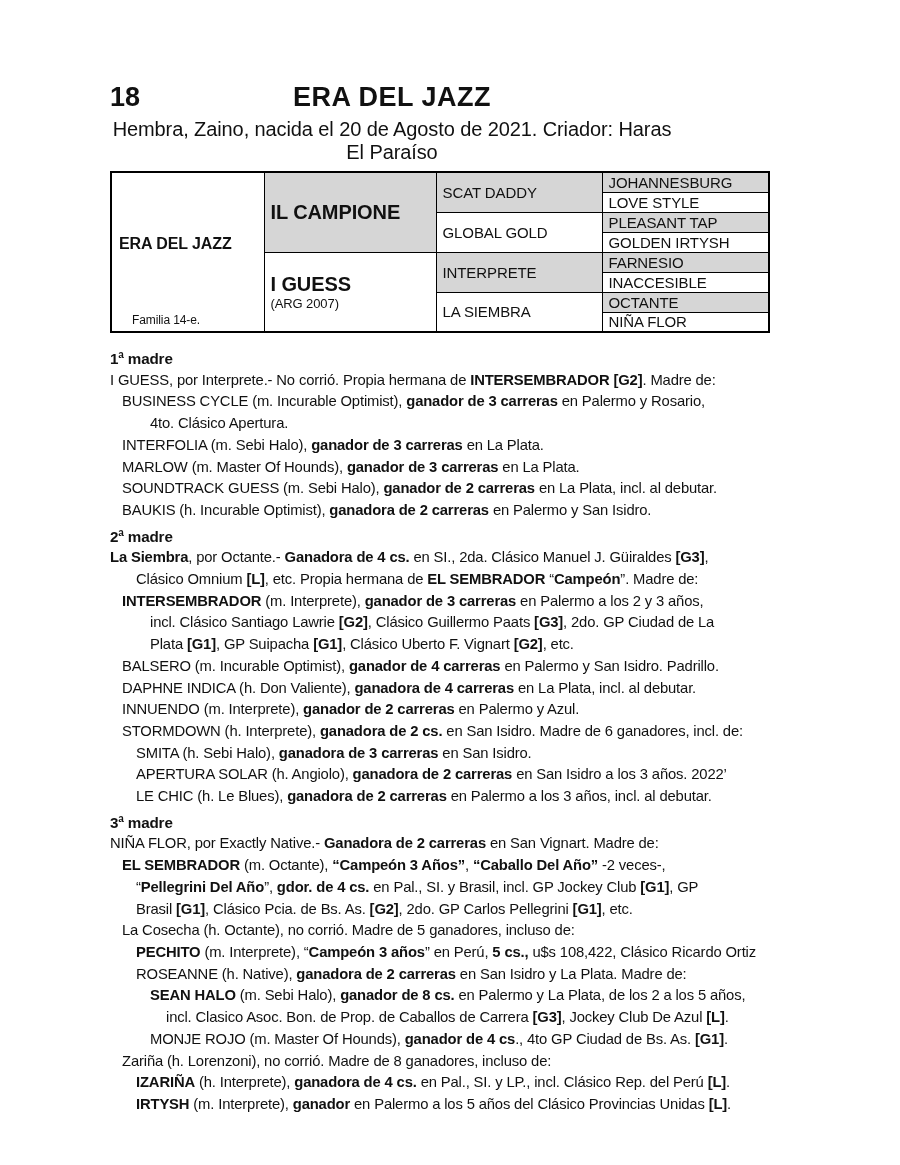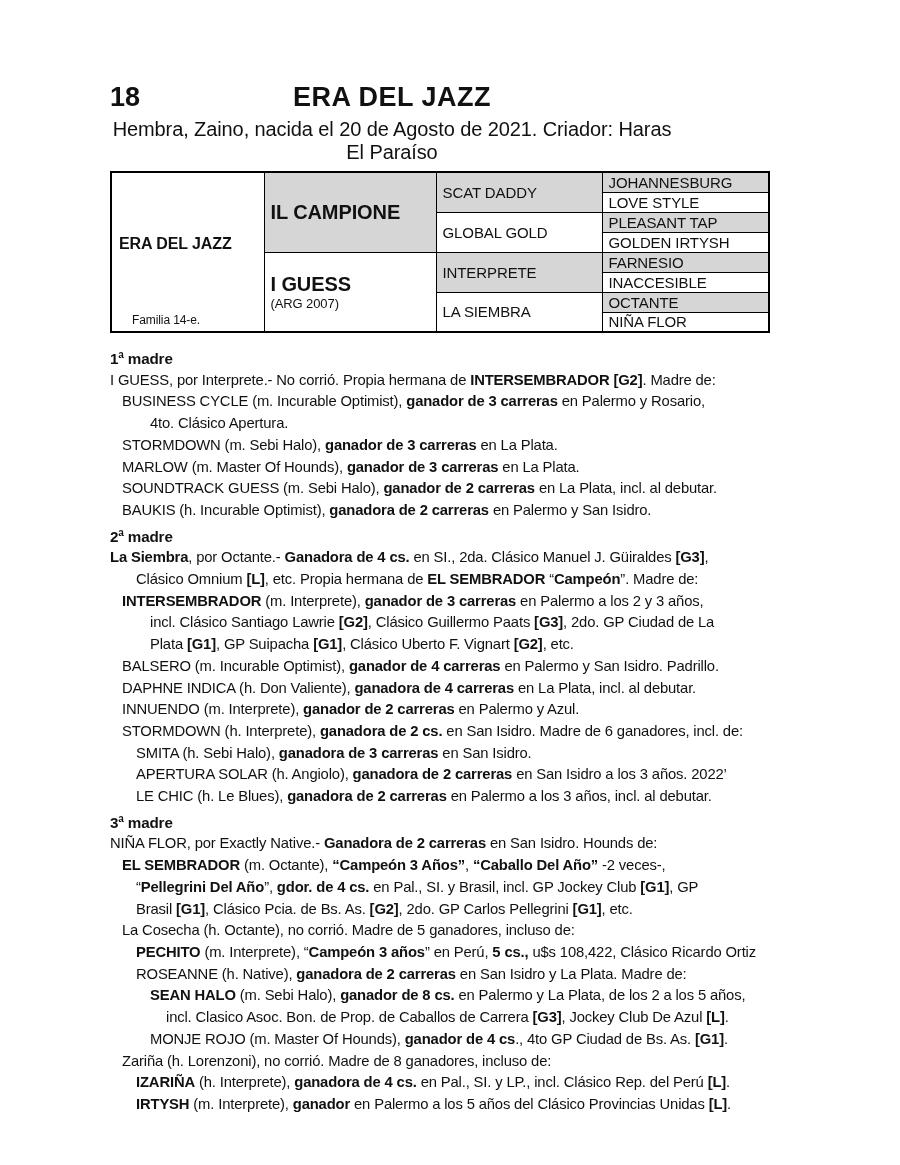--- a/index.html
+++ b/index.html
@@ -116,39 +116,39 @@
       <td class="ggp">NIÑA FLOR</td>
     </tr>
   </tbody>
     </table>
 
   <div class="body-text" id="sections">
       <div class="sec-heading">1ª madre</div>
       <div class="line indent-0"><span>I GUESS, por Interprete.- No corrió. Propia hermana de </span><span class="b">INTERSEMBRADOR [G2]</span><span>. Madre de:</span></div>
       <div class="line indent-1"><span>BUSINESS CYCLE (m. Incurable Optimist), </span><span class="b">ganador de 3 carreras</span><span> en Palermo y Rosario,</span></div>
       <div class="line indent-3"><span>4to. Clásico Apertura.</span></div>
-      <div class="line indent-1"><span>STORMDOWN (m. Sebi Halo), </span><span class="b">ganador de 3 carreras</span><span> en La Plata.</span></div>
+      <div class="line indent-1"><span>INTERFOLIA (m. Sebi Halo), </span><span class="b">ganador de 3 carreras</span><span> en La Plata.</span></div>
       <div class="line indent-1"><span>MARLOW (m. Master Of Hounds), </span><span class="b">ganador de 3 carreras</span><span> en La Plata.</span></div>
       <div class="line indent-1"><span>SOUNDTRACK GUESS (m. Sebi Halo), </span><span class="b">ganador de 2 carreras</span><span> en La Plata, incl. al debutar.</span></div>
       <div class="line indent-1"><span>BAUKIS (h. Incurable Optimist), </span><span class="b">ganadora de 2 carreras</span><span> en Palermo y San Isidro.</span></div>
       <div class="sec-heading">2ª madre</div>
       <div class="line indent-0"><span class="b">La Siembra</span><span>, por Octante.- </span><span class="b">Ganadora de 4 cs.</span><span> en SI., 2da. Clásico Manuel J. Güiraldes </span><span class="b">[G3]</span><span>,</span></div>
       <div class="line indent-2"><span>Clásico Omnium </span><span class="b">[L]</span><span>, etc. Propia hermana de </span><span class="b">EL SEMBRADOR</span><span> “</span><span class="b">Campeón</span><span>”. Madre de:</span></div>
       <div class="line indent-1"><span class="b">INTERSEMBRADOR</span><span> (m. Interprete), </span><span class="b">ganador de 3 carreras</span><span> en Palermo a los 2 y 3 años,</span></div>
       <div class="line indent-3"><span>incl. Clásico Santiago Lawrie </span><span class="b">[G2]</span><span>, Clásico Guillermo Paats </span><span class="b">[G3]</span><span>, 2do. GP Ciudad de La</span></div>
       <div class="line indent-3"><span>Plata </span><span class="b">[G1]</span><span>, GP Suipacha </span><span class="b">[G1]</span><span>, Clásico Uberto F. Vignart </span><span class="b">[G2]</span><span>, etc.</span></div>
       <div class="line indent-1"><span>BALSERO (m. Incurable Optimist), </span><span class="b">ganador de 4 carreras</span><span> en Palermo y San Isidro. Padrillo.</span></div>
       <div class="line indent-1"><span>DAPHNE INDICA (h. Don Valiente), </span><span class="b">ganadora de 4 carreras</span><span> en La Plata, incl. al debutar.</span></div>
       <div class="line indent-1"><span>INNUENDO (m. Interprete), </span><span class="b">ganador de 2 carreras</span><span> en Palermo y Azul.</span></div>
       <div class="line indent-1"><span>STORMDOWN (h. Interprete), </span><span class="b">ganadora de 2 cs.</span><span> en San Isidro. Madre de 6 ganadores, incl. de:</span></div>
       <div class="line indent-2"><span>SMITA (h. Sebi Halo), </span><span class="b">ganadora de 3 carreras</span><span> en San Isidro.</span></div>
       <div class="line indent-2"><span>APERTURA SOLAR (h. Angiolo), </span><span class="b">ganadora de 2 carreras</span><span> en San Isidro a los 3 años. 2022’</span></div>
       <div class="line indent-2"><span>LE CHIC (h. Le Blues), </span><span class="b">ganadora de 2 carreras</span><span> en Palermo a los 3 años, incl. al debutar.</span></div>
       <div class="sec-heading">3ª madre</div>
-      <div class="line indent-0"><span>NIÑA FLOR, por Exactly Native.- </span><span class="b">Ganadora de 2 carreras</span><span> en San Isidro. Hounds de:</span></div>
+      <div class="line indent-0"><span>NIÑA FLOR, por Exactly Native.- </span><span class="b">Ganadora de 2 carreras</span><span> en San Vignart. Madre de:</span></div>
       <div class="line indent-1"><span class="b">EL SEMBRADOR</span><span> (m. Octante), </span><span class="b">“Campeón 3 Años”</span><span>, </span><span class="b">“Caballo Del Año”</span><span> -2 veces-,</span></div>
       <div class="line indent-2"><span>“</span><span class="b">Pellegrini Del Año</span><span>”, </span><span class="b">gdor. de 4 cs.</span><span> en Pal., SI. y Brasil, incl. GP Jockey Club </span><span class="b">[G1]</span><span>, GP</span></div>
       <div class="line indent-2"><span>Brasil </span><span class="b">[G1]</span><span>, Clásico Pcia. de Bs. As. </span><span class="b">[G2]</span><span>, 2do. GP Carlos Pellegrini </span><span class="b">[G1]</span><span>, etc.</span></div>
       <div class="line indent-1"><span>La Cosecha (h. Octante), no corrió. Madre de 5 ganadores, incluso de:</span></div>
       <div class="line indent-2"><span class="b">PECHITO</span><span> (m. Interprete), “</span><span class="b">Campeón 3 años</span><span>” en Perú, </span><span class="b">5 cs.,</span><span> u$s 108,422, Clásico Ricardo Ortiz</span></div>
       <div class="line indent-2"><span>ROSEANNE (h. Native), </span><span class="b">ganadora de 2 carreras</span><span> en San Isidro y La Plata. Madre de:</span></div>
       <div class="line indent-3"><span class="b">SEAN HALO</span><span> (m. Sebi Halo), </span><span class="b">ganador de 8 cs.</span><span> en Palermo y La Plata, de los 2 a los 5 años,</span></div>
       <div class="line indent-4"><span>incl. Clasico Asoc. Bon. de Prop. de Caballos de Carrera </span><span class="b">[G3]</span><span>, Jockey Club De Azul </span><span class="b">[L]</span><span>.</span></div>
       <div class="line indent-3"><span>MONJE ROJO (m. Master Of Hounds), </span><span class="b">ganador de 4 cs</span><span>., 4to GP Ciudad de Bs. As. </span><span class="b">[G1]</span><span>.</span></div>
       <div class="line indent-1"><span>Zariña (h. Lorenzoni), no corrió. Madre de 8 ganadores, incluso de:</span></div>

